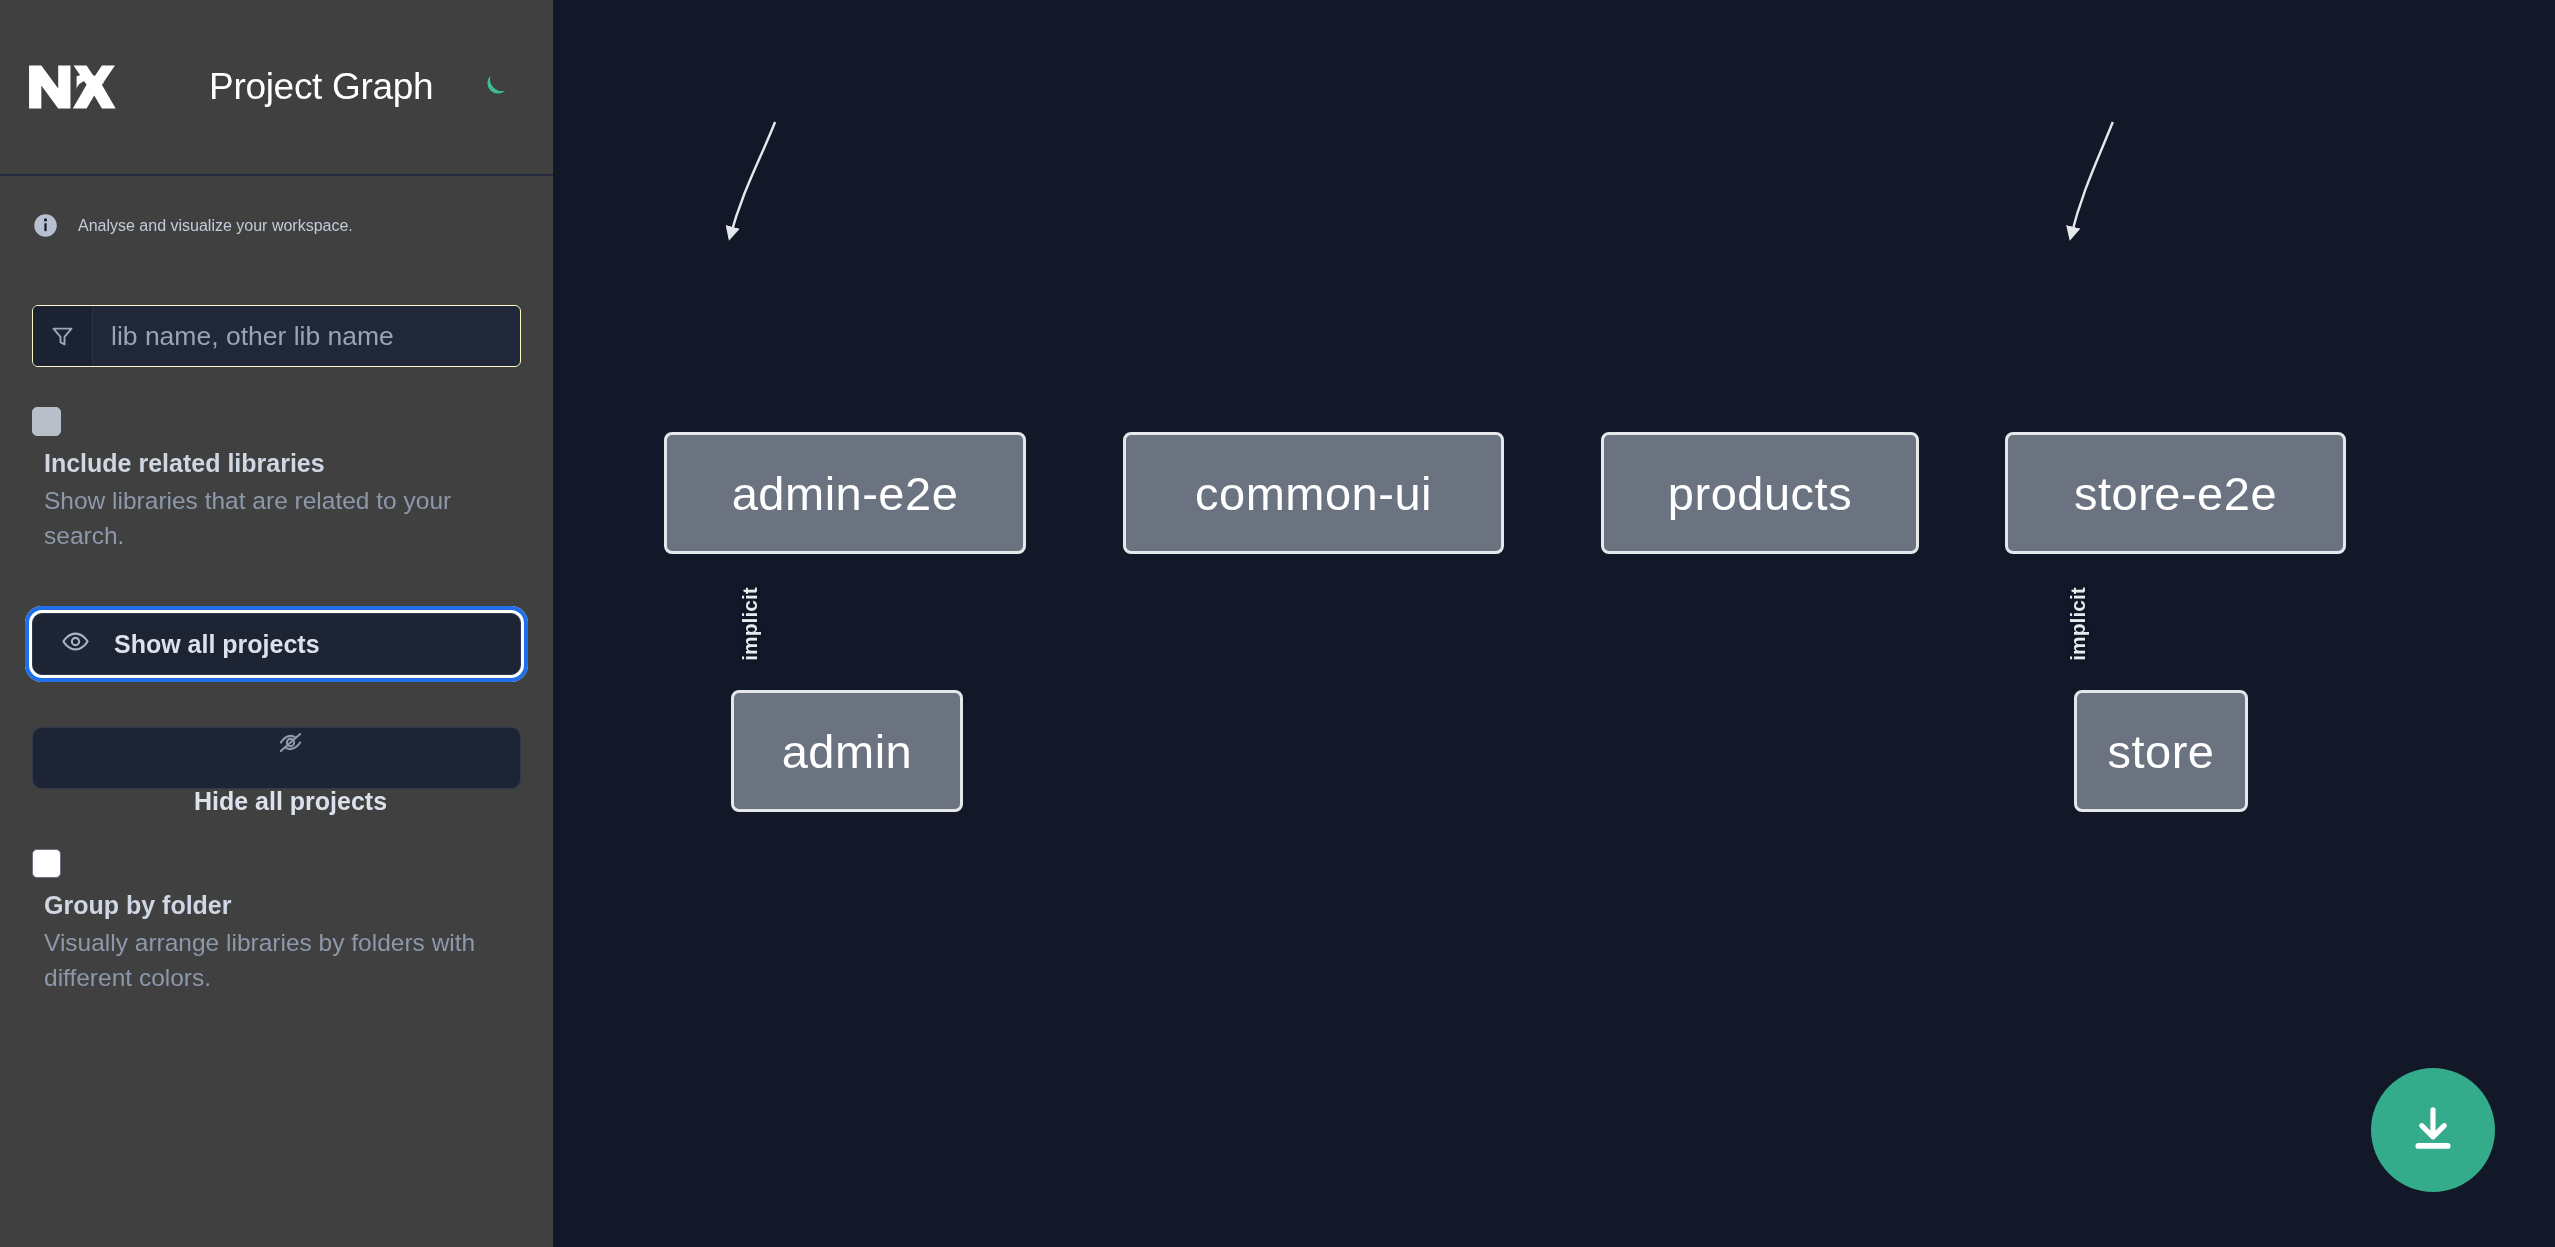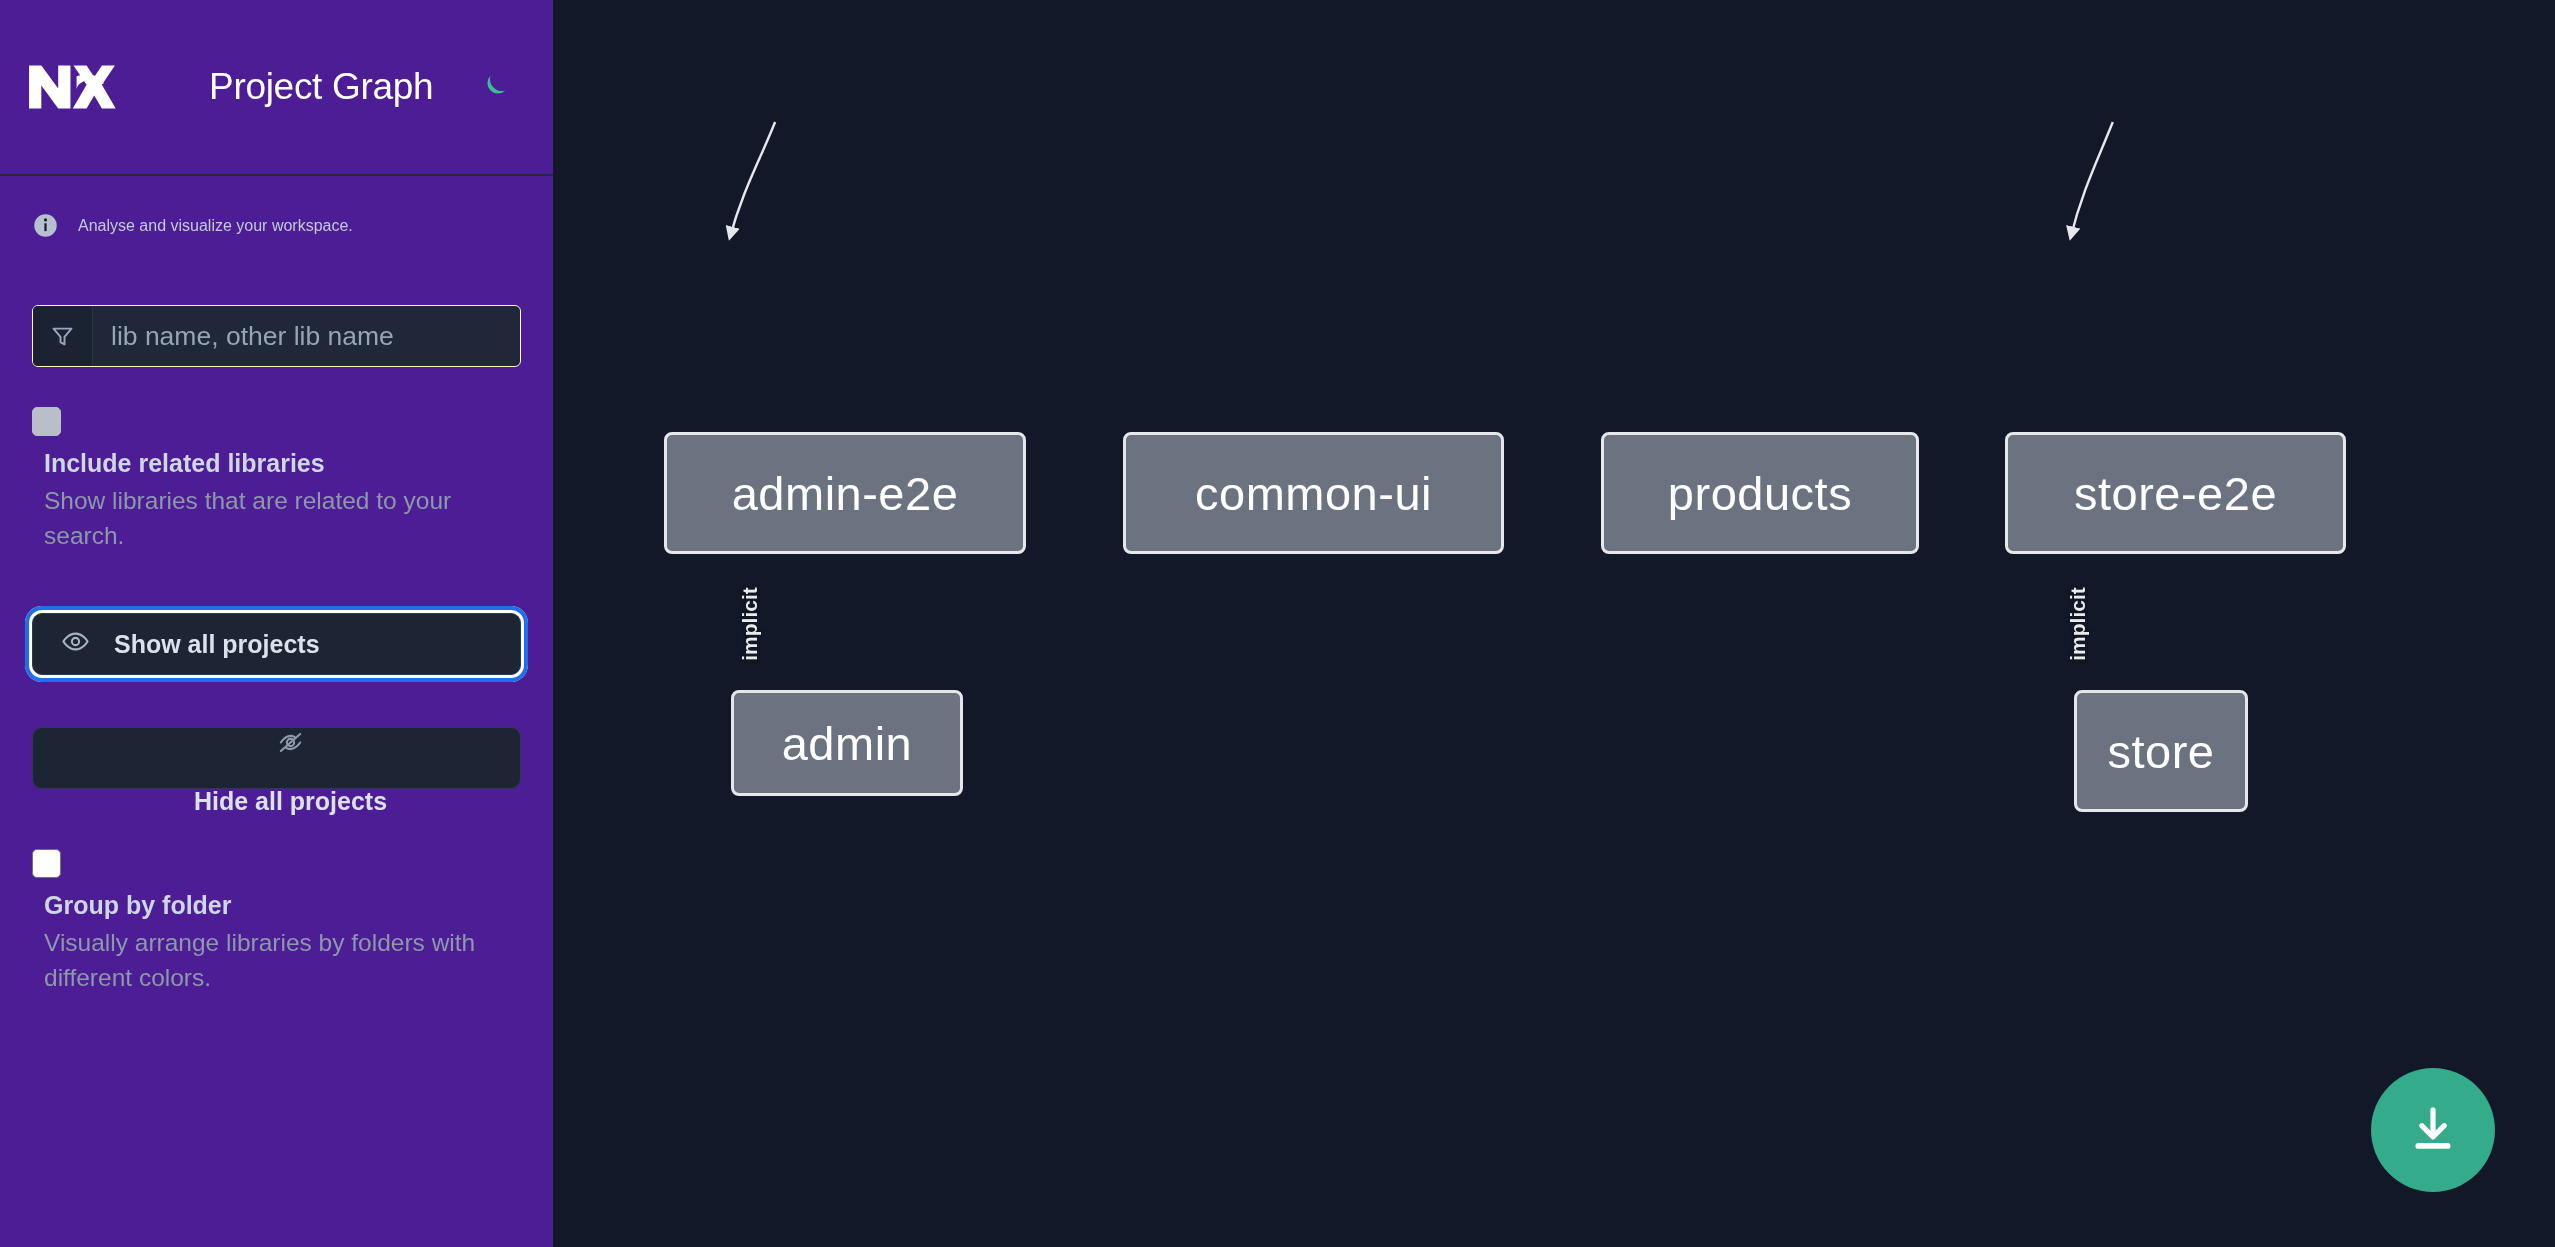--- a/index.html
+++ b/index.html
@@ -9,21 +9,21 @@
     background: #10151f;
     font-family: "Liberation Sans", sans-serif;
     overflow: hidden;
   }
   #app { position: relative; width: 2555px; height: 1247px; display: flex; }
 
   
   .sidebar {
     position: relative;
     width: 553px; height: 1247px;
-    background: #4c1d95;
+    background: #404040;
     flex: 0 0 553px;
     overflow: hidden;
   }
   .sidebar-header {
     height: 176px;
     display: flex;
     align-items: center;
     padding-left: 26px;
     border-bottom: 2px solid #232b3c;
   }
@@ -299,21 +299,21 @@
     </div>
     <div class="node" style="left:570px; top:432px; width:381px; height:122px;">
       <span>common-ui</span>
     </div>
     <div class="node" style="left:1048px; top:432px; width:318px; height:122px;">
       <span>products</span>
     </div>
     <div class="node" style="left:1452px; top:432px; width:341px; height:122px;">
       <span>store-e2e</span>
     </div>
-    <div class="node" style="left:178px; top:690px; width:232px; height:106px;">
+    <div class="node" style="left:178px; top:690px; width:232px; height:122px;">
       <span>admin</span>
     </div>
     <div class="node" style="left:1521px; top:690px; width:174px; height:122px;">
       <span>store</span>
     </div>
 
     <div class="edge-label" style="left:160px; top:612px;">implicit</div>
     <div class="edge-label" style="left:1488px; top:612px;">implicit</div>
 
     <button class="fab">

